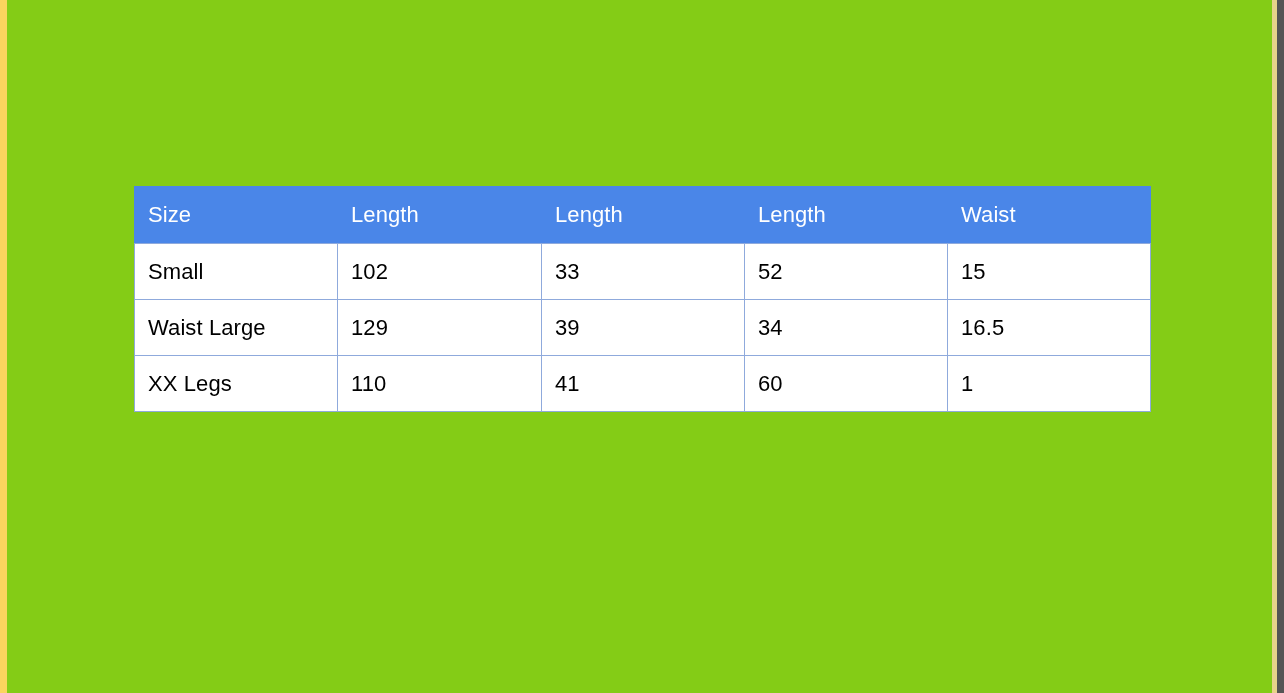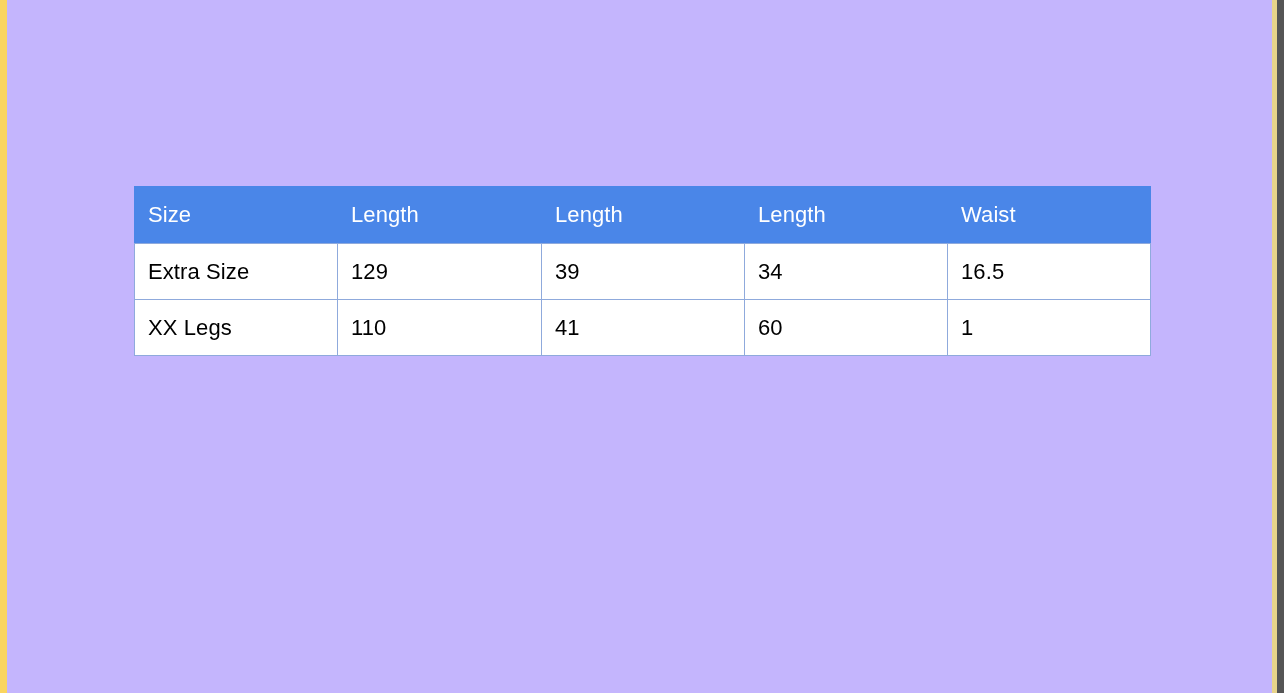--- a/index.html
+++ b/index.html
@@ -12,21 +12,21 @@
     height: 693px;
     background: #ffffff;
     font-family: "Liberation Sans", sans-serif;
     overflow: hidden;
   }
 
   #slide {
     position: relative;
     width: 1284px;
     height: 693px;
-    background: #c4b5fd;
+    background: #84cc16;
     box-sizing: border-box;
   }
 
   
   .edge-left {
     position: absolute;
     left: 0;
     top: 0;
     width: 7px;
     height: 693px;
@@ -122,21 +122,28 @@
         <tr>
           <th>Size</th>
           <th>Length</th>
           <th>Length</th>
           <th>Length</th>
           <th>Waist</th>
         </tr>
       </thead>
       <tbody>
         <tr>
-          <td>Extra Size</td>
+          <td>Small</td>
+          <td>102</td>
+          <td>33</td>
+          <td>52</td>
+          <td>15</td>
+        </tr>
+        <tr>
+          <td>Waist Large</td>
           <td>129</td>
           <td>39</td>
           <td>34</td>
           <td>16.5</td>
         </tr>
         <tr>
           <td>XX Legs</td>
           <td>110</td>
           <td>41</td>
           <td>60</td>

